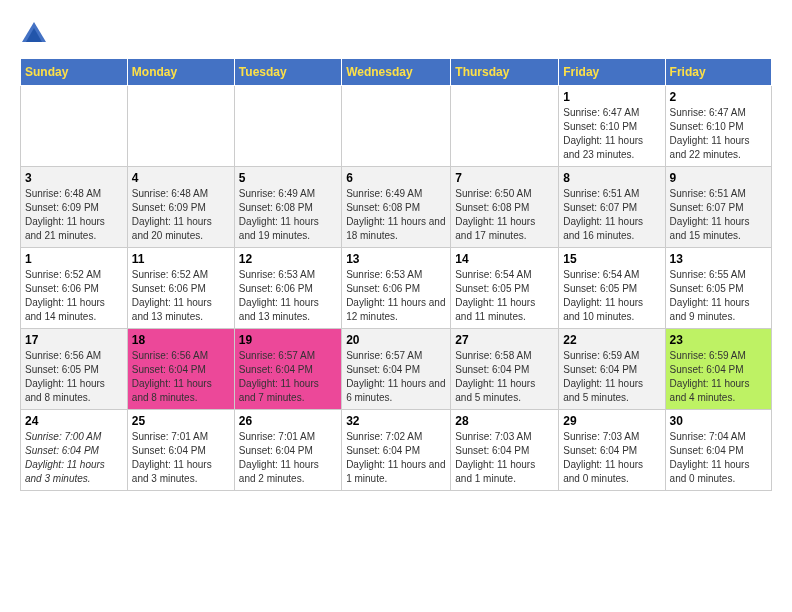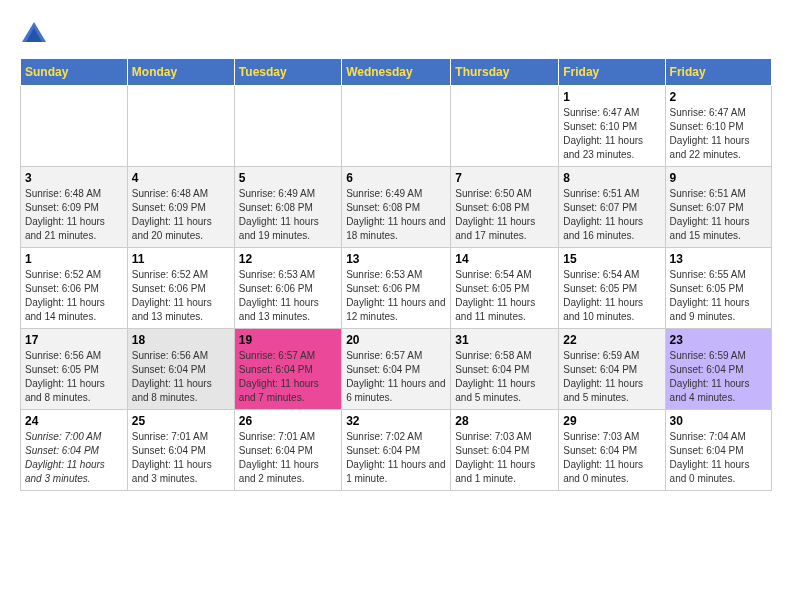--- a/index.html
+++ b/index.html
@@ -226,51 +226,51 @@
 Daylight: 11 hours and 9 minutes.</div>
         </td>
       </tr>
       <tr>
         <td style="background: rgb(242, 242, 242);">
           <span class="day-num">17</span>
           <div class="day-info" style="white-space: pre-line;">Sunrise: 6:56 AM
 Sunset: 6:05 PM
 Daylight: 11 hours and 8 minutes.</div>
         </td>
-        <td style="background: #e5e5e5;">
+        <td style="background: #ec4899;">
           <span class="day-num">18</span>
           <div class="day-info" style="white-space: pre-line;">Sunrise: 6:56 AM
 Sunset: 6:04 PM
 Daylight: 11 hours and 8 minutes.</div>
         </td>
         <td style="background: #ec4899;">
           <span class="day-num">19</span>
           <div class="day-info" style="white-space: pre-line;">Sunrise: 6:57 AM
 Sunset: 6:04 PM
 Daylight: 11 hours and 7 minutes.</div>
         </td>
         <td style="background: rgb(242, 242, 242);">
           <span class="day-num">20</span>
           <div class="day-info" style="white-space: pre-line;">Sunrise: 6:57 AM
 Sunset: 6:04 PM
 Daylight: 11 hours and 6 minutes.</div>
         </td>
         <td style="background: rgb(242, 242, 242);">
-          <span class="day-num">31</span>
+          <span class="day-num">27</span>
           <div class="day-info" style="white-space: pre-line;">Sunrise: 6:58 AM
 Sunset: 6:04 PM
 Daylight: 11 hours and 5 minutes.</div>
         </td>
         <td style="background: rgb(242, 242, 242);">
           <span class="day-num">22</span>
           <div class="day-info" style="white-space: pre-line;">Sunrise: 6:59 AM
 Sunset: 6:04 PM
 Daylight: 11 hours and 5 minutes.</div>
         </td>
-        <td style="background: #c4b5fd;">
+        <td style="background: #bef264;">
           <span class="day-num">23</span>
           <div class="day-info" style="white-space: pre-line;">Sunrise: 6:59 AM
 Sunset: 6:04 PM
 Daylight: 11 hours and 4 minutes.</div>
         </td>
       </tr>
       <tr>
         <td>
           <span class="day-num">24</span>
           <div class="day-info" style="white-space: pre-line; font-style: italic;">Sunrise: 7:00 AM

